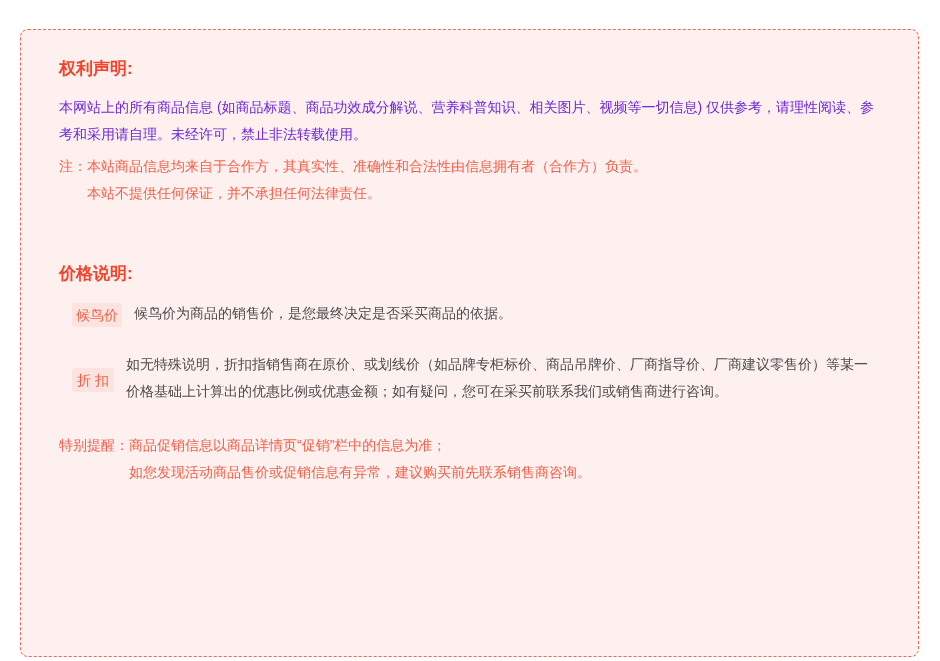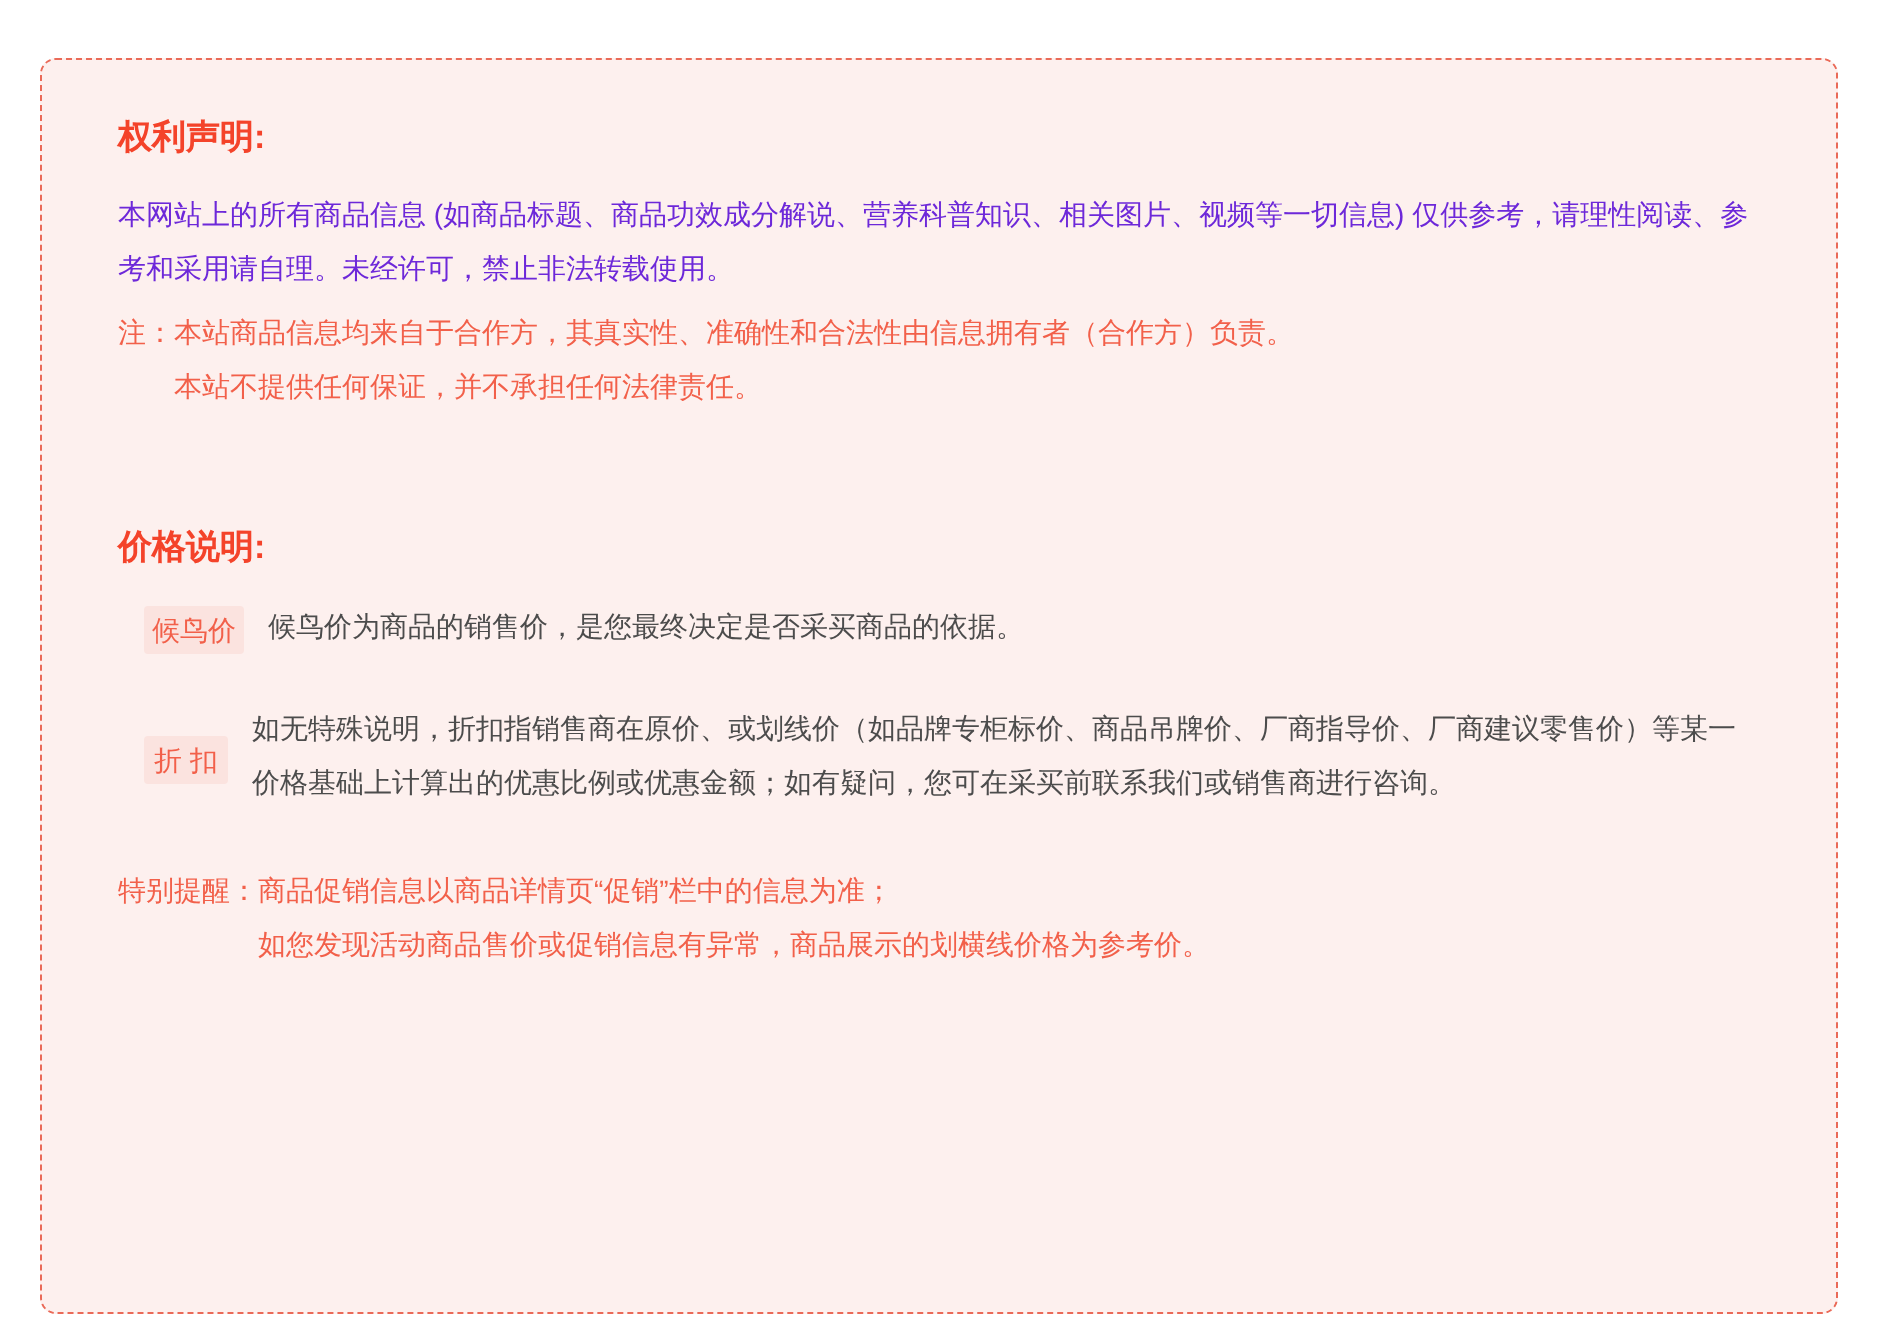--- a/index.html
+++ b/index.html
@@ -109,18 +109,18 @@
       <div class="price-text">
         <div>如无特殊说明，折扣指销售商在原价、或划线价（如品牌专柜标价、商品吊牌价、厂商指导价、厂商建议零售价）等某一</div>
         <div>价格基础上计算出的优惠比例或优惠金额；如有疑问，您可在采买前联系我们或销售商进行咨询。</div>
       </div>
     </div>
 
     <div class="reminder-block">
       <span class="prefix">特别提醒：</span>
       <div>
         <div>商品促销信息以商品详情页“促销”栏中的信息为准；</div>
-        <div>如您发现活动商品售价或促销信息有异常，商品展示的划横线价格为参考价。</div>
+        <div>如您发现活动商品售价或促销信息有异常，建议购买前先联系销售商咨询。</div>
       </div>
     </div>
   </div>
 
 </div>
 
 </body></html>

